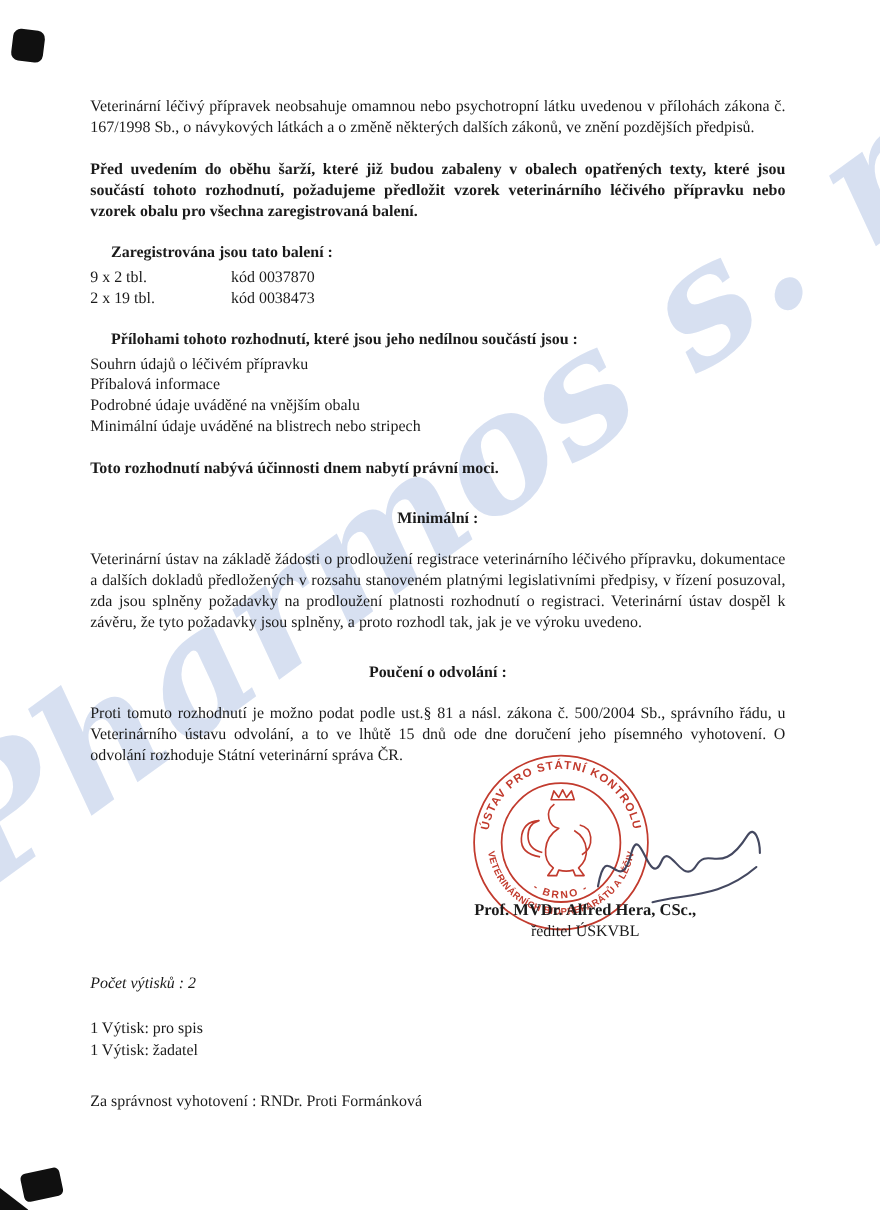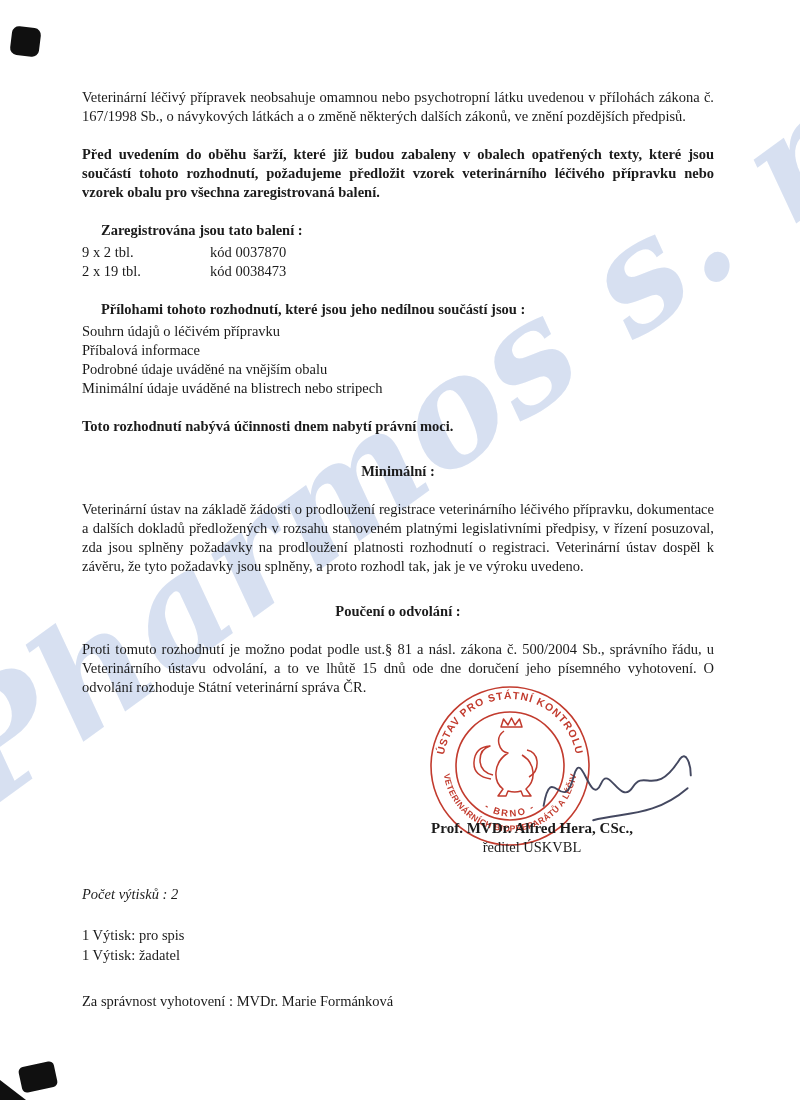--- a/index.html
+++ b/index.html
@@ -118,16 +118,16 @@
 
       <div class="signer">
         <div class="signer-name">Prof. MVDr. Alfred Hera, CSc.,</div>
         <div class="signer-title">ředitel ÚSKVBL</div>
       </div>
     </div>
 
     <p class="footer-copies">Počet výtisků : 2</p>
     <p class="footer-copy1">1 Výtisk: pro spis</p>
     <p class="footer-copy2">1 Výtisk: žadatel</p>
-    <p class="footer-correct">Za správnost vyhotovení : MVDr. Marie Formánková</p>
+    <p class="footer-correct">Za správnost vyhotovení : RNDr. Proti Formánková</p>
 
   </div>
 </div>
 
 </body></html>

